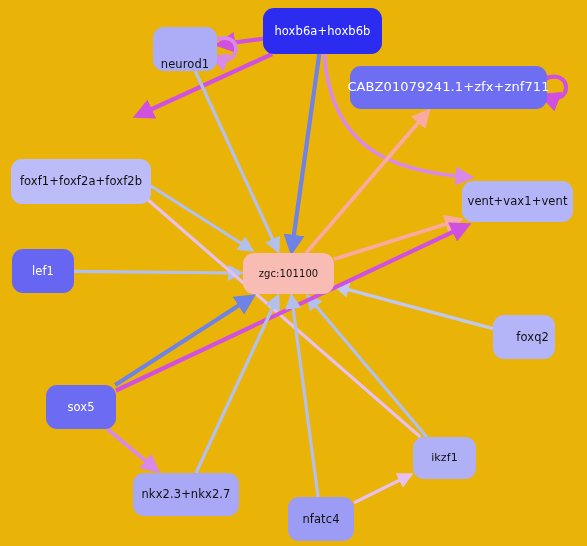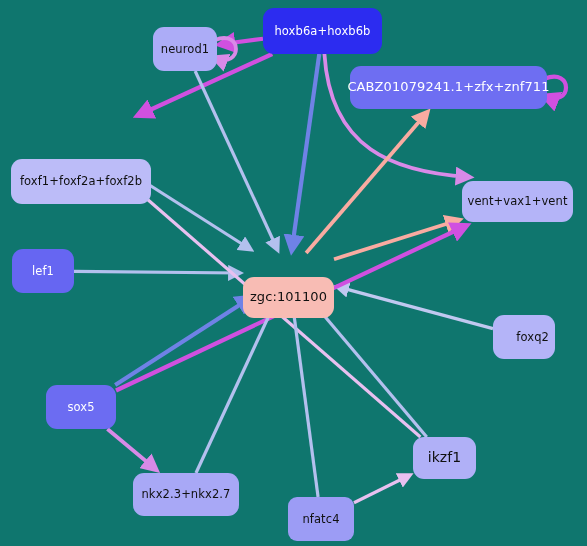--- a/index.html
+++ b/index.html
@@ -39,21 +39,21 @@
   }
   .node-label {
     display: block;
     padding: 0 6px;
     letter-spacing: 0.1px;
   }
 </style>
 </head>
 <body>
 
-<div id="graph-canvas" style="width: 587px; height: 546px; background: #0f766e;">
+<div id="graph-canvas" style="width: 587px; height: 546px; background: #eab308;">
 
   <svg id="edge-layer" viewBox="0 0 587 546" xmlns="http://www.w3.org/2000/svg">
     <defs>
       <marker id="ah-strong_blue" markerWidth="5" markerHeight="5" refX="3.4" refY="2.5" orient="auto">
         <path d="M0,0 L5,2.5 L0,5 z" fill="#6f82e6"></path>
       </marker>
       <marker id="ah-light_blue" markerWidth="5" markerHeight="5" refX="3.4" refY="2.5" orient="auto">
         <path d="M0,0 L5,2.5 L0,5 z" fill="#b3c0ee"></path>
       </marker>
       <marker id="ah-pale_blue" markerWidth="5" markerHeight="5" refX="3.4" refY="2.5" orient="auto">
@@ -96,48 +96,48 @@
         <path d="M 195.97171945701356 473 L 277.1368778280543 298" fill="none" stroke="#b3c0ee" stroke-width="3.2" stroke-linecap="butt" marker-end="url(#ah-light_blue)"></path>
         <path d="M 318.0875763747454 497 L 291.74338085539716 298" fill="none" stroke="#b3c0ee" stroke-width="3.2" stroke-linecap="butt" marker-end="url(#ah-light_blue)"></path>
         <path d="M 354 502.7004048582996 L 409 475.5344129554656" fill="none" stroke="#e8c0f0" stroke-width="3.2" stroke-linecap="butt" marker-end="url(#ah-pale_orchid)"></path>
       </g>
   </svg>
 
   <div id="node-group">
       <div class="node" style="left: 263px; top: 8px; width: 119px; height: 46px; background: rgb(44, 44, 240); color: rgb(255, 255, 255); font-size: 11.5px;">
         <span class="node-label">hoxb6a+hoxb6b</span>
       </div>
-      <div class="node" style="left: 153px; top: 27px; width: 64px; height: 44px; background: rgb(172, 172, 247); color: rgb(16, 16, 16); font-size: 11.5px;">
+      <div class="node" style="left: 153px; top: 27px; width: 64px; height: 44px; background: rgb(172, 172, 247); color: rgb(16, 16, 16); font-size: 11.5px; align-items: flex-end;">
         <span class="node-label">neurod1</span>
       </div>
       <div class="node" style="left: 350px; top: 66px; width: 197px; height: 43px; background: rgb(110, 110, 242); color: rgb(255, 255, 255); font-size: 13px;">
         <span class="node-label">CABZ01079241.1+zfx+znf711</span>
       </div>
       <div class="node" style="left: 11px; top: 119px; width: 140px; height: 45px; background: rgb(188, 188, 248); color: rgb(16, 16, 16); font-size: 11.5px; margin-top: 40px;">
         <span class="node-label">foxf1+foxf2a+foxf2b</span>
       </div>
       <div class="node" style="left: 462px; top: 181px; width: 111px; height: 41px; background: rgb(180, 180, 248); color: rgb(16, 16, 16); font-size: 11.5px;">
         <span class="node-label">vent+vax1+vent</span>
       </div>
       <div class="node" style="left: 12px; top: 249px; width: 62px; height: 44px; background: rgb(102, 102, 242); color: rgb(255, 255, 255); font-size: 11.5px;">
         <span class="node-label">lef1</span>
       </div>
-      <div class="node" style="left: 243px; top: 253px; width: 91px; height: 41px; background: rgb(248, 188, 180); color: rgb(16, 16, 16); font-size: 13px; margin-top: 24px;">
+      <div class="node" style="left: 243px; top: 253px; width: 91px; height: 41px; background: rgb(248, 188, 180); color: rgb(16, 16, 16); font-size: 10px;">
         <span class="node-label">zgc:101100</span>
       </div>
       <div class="node" style="left: 493px; top: 315px; width: 62px; height: 44px; background: rgb(180, 180, 248); color: rgb(16, 16, 16); font-size: 11.5px; justify-content: flex-end;">
         <span class="node-label">foxq2</span>
       </div>
       <div class="node" style="left: 46px; top: 385px; width: 70px; height: 44px; background: rgb(108, 108, 242); color: rgb(255, 255, 255); font-size: 11.5px;">
         <span class="node-label">sox5</span>
       </div>
-      <div class="node" style="left: 413px; top: 437px; width: 63px; height: 42px; background: rgb(176, 176, 247); color: rgb(16, 16, 16); font-size: 14px;">
+      <div class="node" style="left: 413px; top: 437px; width: 63px; height: 42px; background: rgb(176, 176, 247); color: rgb(16, 16, 16); font-size: 11px;">
         <span class="node-label">ikzf1</span>
       </div>
       <div class="node" style="left: 133px; top: 473px; width: 106px; height: 43px; background: rgb(168, 168, 246); color: rgb(16, 16, 16); font-size: 11.5px; text-align: center;">
         <span class="node-label">nkx2.3+nkx2.7</span>
       </div>
-      <div class="node" style="left: 288px; top: 497px; width: 66px; height: 44px; background: rgb(156, 156, 245); color: rgb(16, 16, 16); font-size: 11.5px; border-radius: 9px;">
+      <div class="node" style="left: 288px; top: 497px; width: 66px; height: 44px; background: rgb(156, 156, 245); color: rgb(16, 16, 16); font-size: 11.5px;">
         <span class="node-label">nfatc4</span>
       </div>
     </div>
 
 </div>
 
 </body></html>

